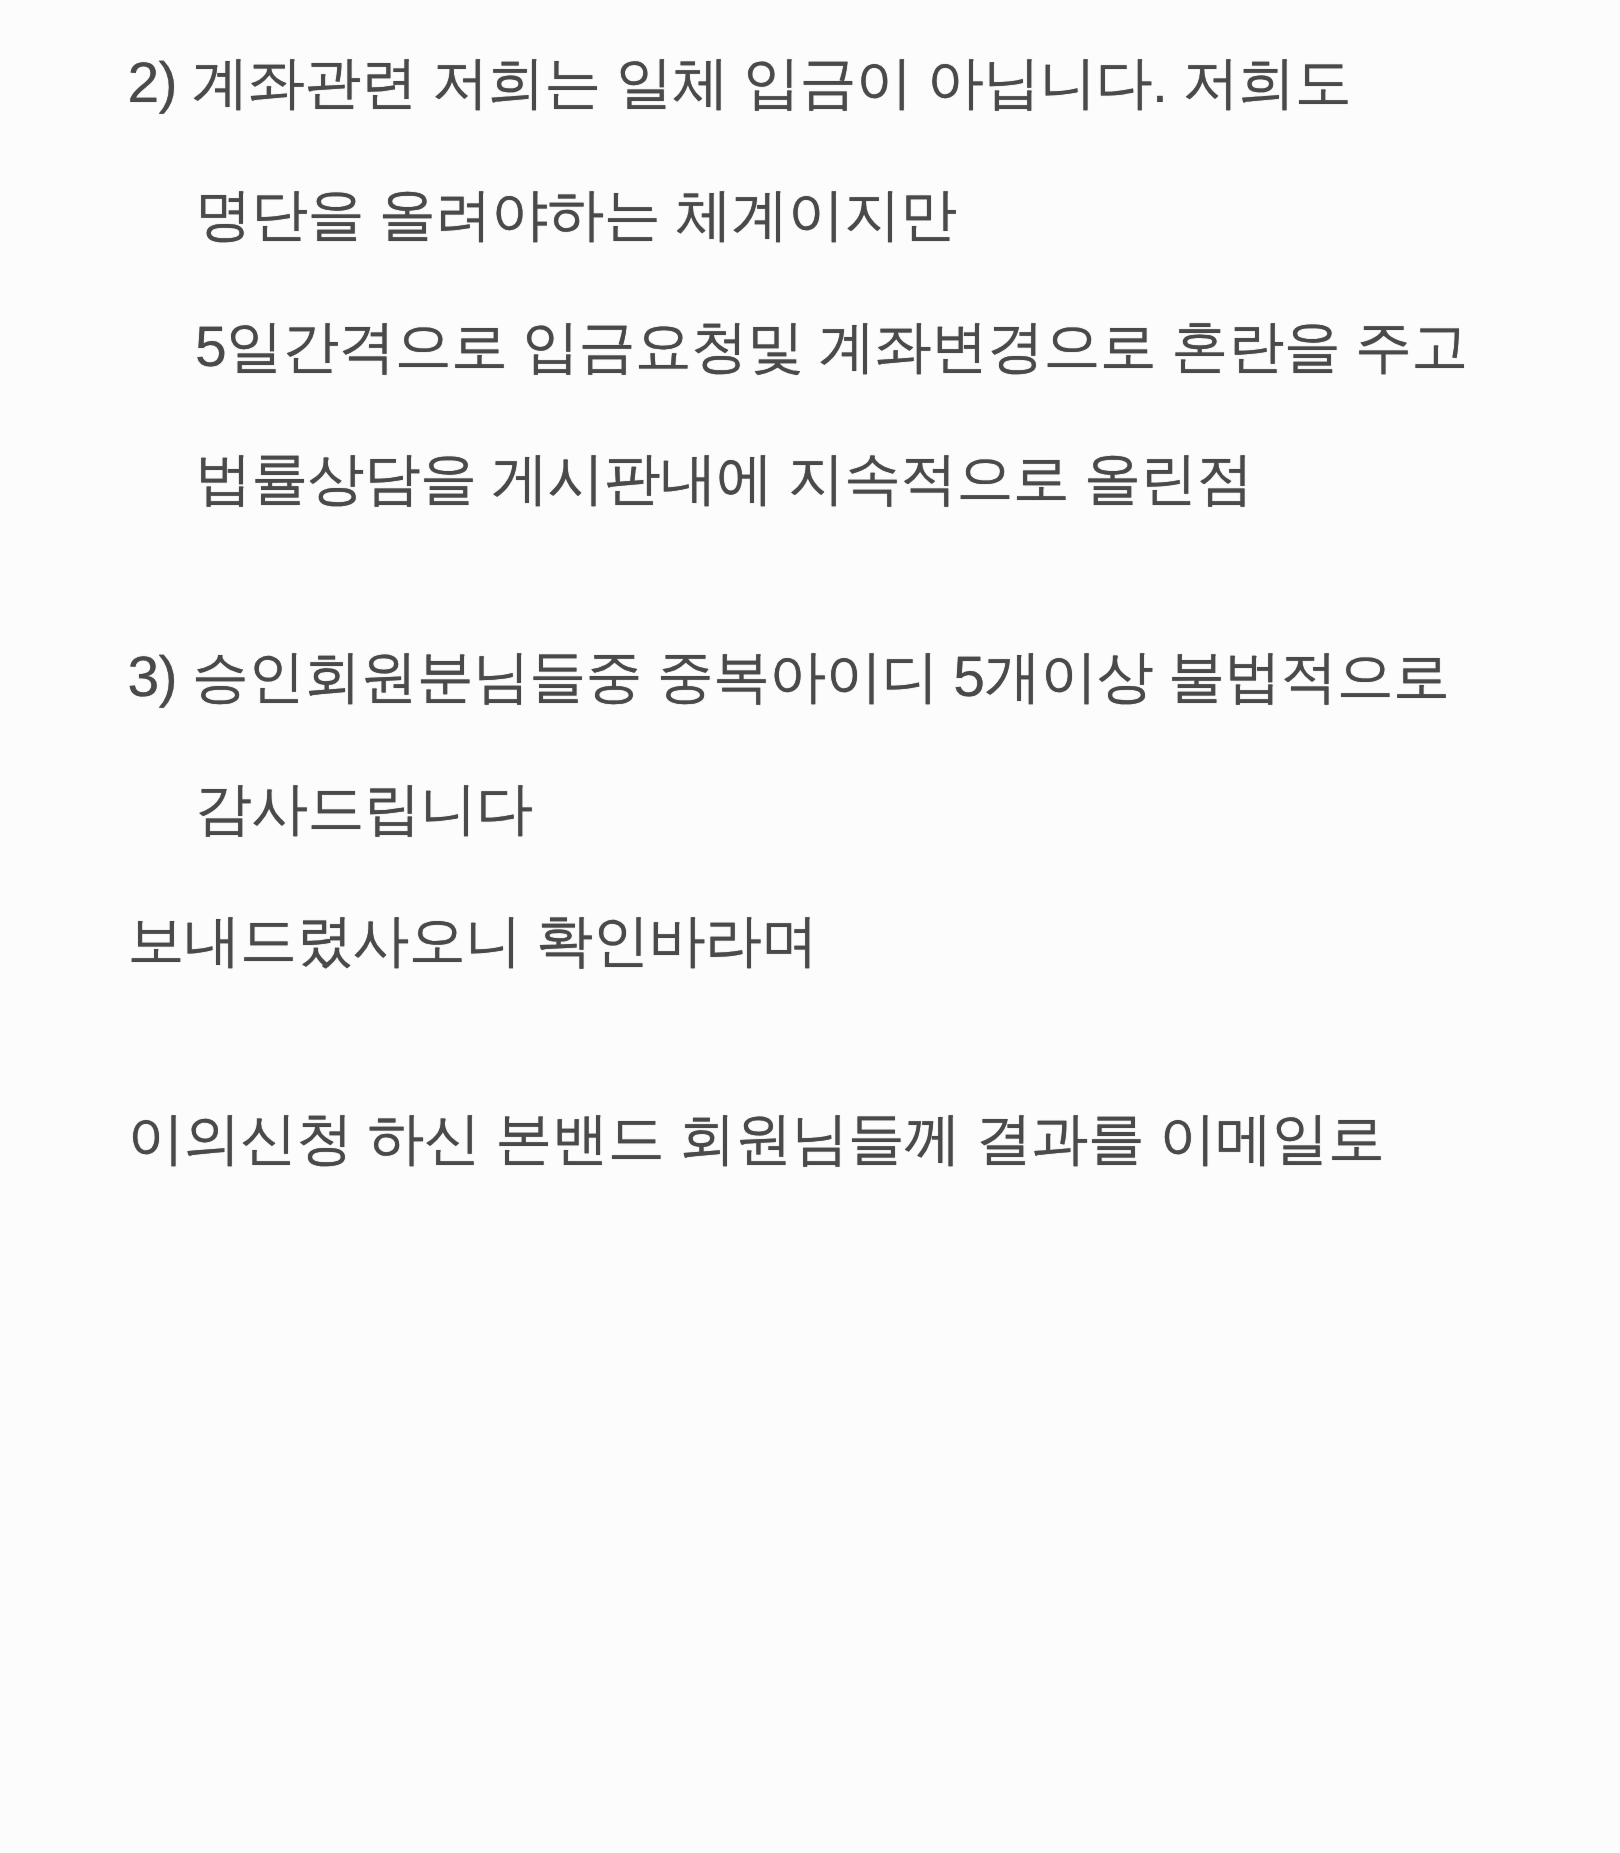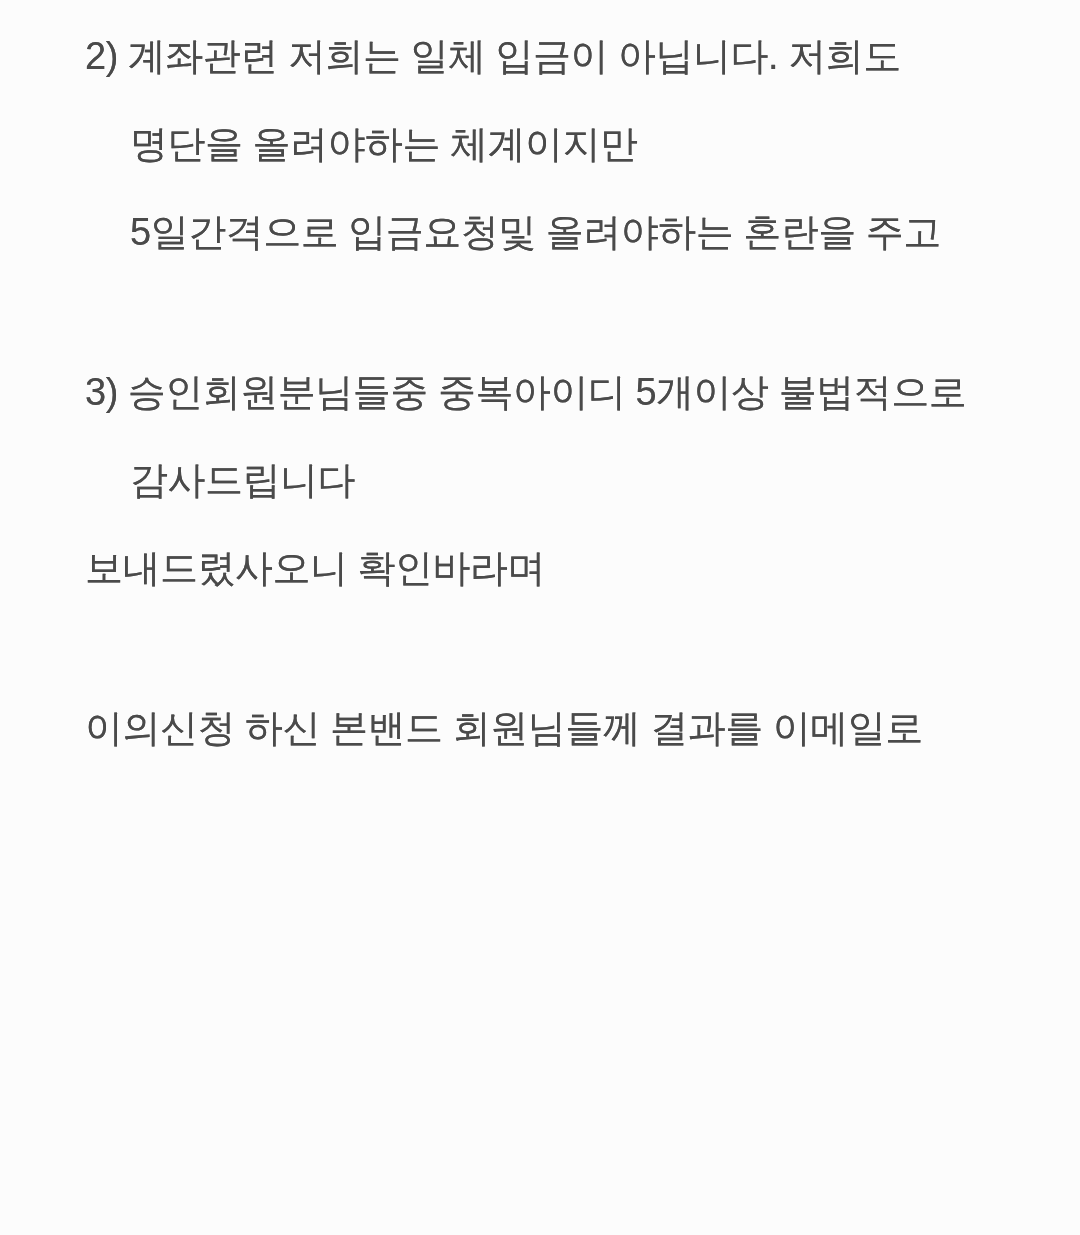--- a/index.html
+++ b/index.html
@@ -23,32 +23,33 @@
     line-height: 40px;
     height: 40px;
     color: #4a4a4a;
     letter-spacing: -0.5px;
     white-space: nowrap;
     
     text-shadow: 0 0 0.6px #6a6a6a;
   }
   .indent { padding-left: 45px; }
   .gap-line { margin-top: 48px; }
-  .gap-para { margin-top: 120px; }
+  .gap-para { margin-top: 92px; }
 </style>
 </head>
 <body>
 
 <div class="page">
   <div class="text-line">2) 계좌관련 저희는 일체 입금이 아닙니다. 저희도</div>
 
   <div class="text-line indent gap-line">명단을 올려야하는 체계이지만</div>
 
-  <div class="text-line indent gap-line">5일간격으로 입금요청및 올려야하는 혼란을 주고</div>
+  <div class="text-line indent gap-line">5일간격으로 입금요청및 계좌변경으로 혼란을 주고</div>
 
+  <div class="text-line indent gap-line">법률상담을 게시판내에 지속적으로 올린점</div>
 
   <div class="text-line gap-para">3) 승인회원분님들중 중복아이디 5개이상 불법적으로</div>
 
   <div class="text-line indent gap-line">감사드립니다</div>
 
   <div class="text-line gap-line">보내드렸사오니 확인바라며</div>
 
   <div class="text-line gap-para">이의신청 하신 본밴드 회원님들께 결과를 이메일로</div>
 
 

